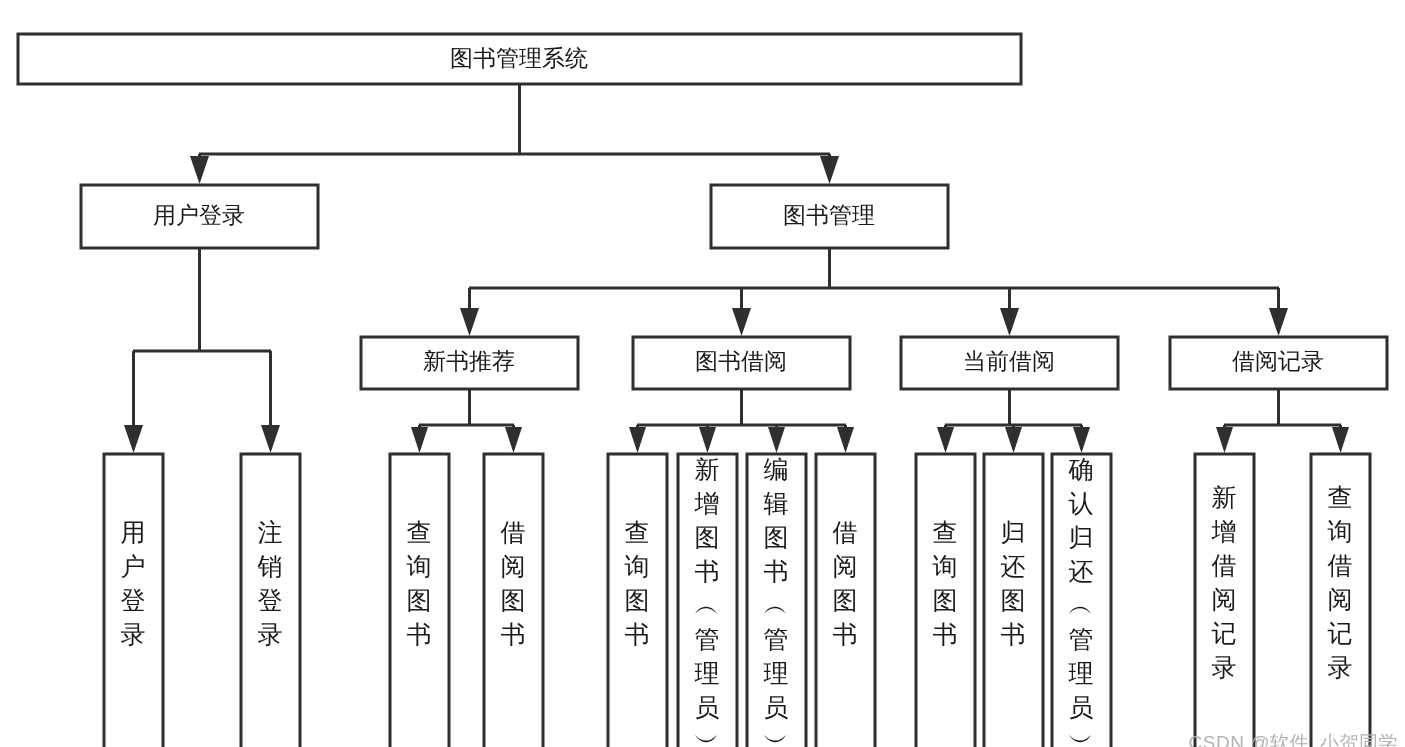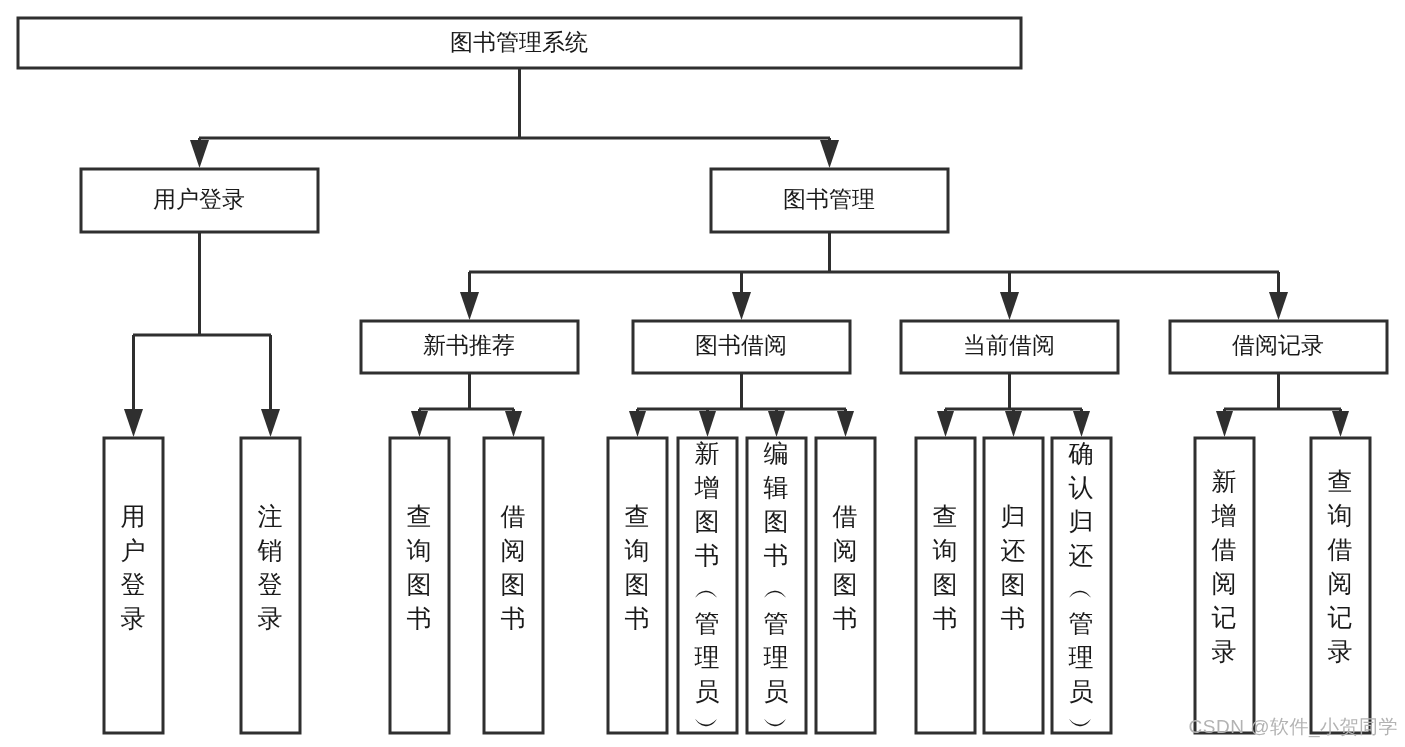--- a/index.html
+++ b/index.html
@@ -10,21 +10,21 @@
   body {
     width: 1405px;
     height: 747px;
     font-family: "Liberation Sans", "DejaVu Sans", sans-serif;
     overflow: hidden;
     position: relative;
   }
   #diagram-root {
     position: absolute;
     left: 0;
-    top: 0;
+    top: 16px;
     width: 1405px;
     height: 593px;
   }
   svg.diagram {
     display: block;
     width: 1405px;
     height: 747px;
   }
   .node-box {
     fill: #ffffff;

